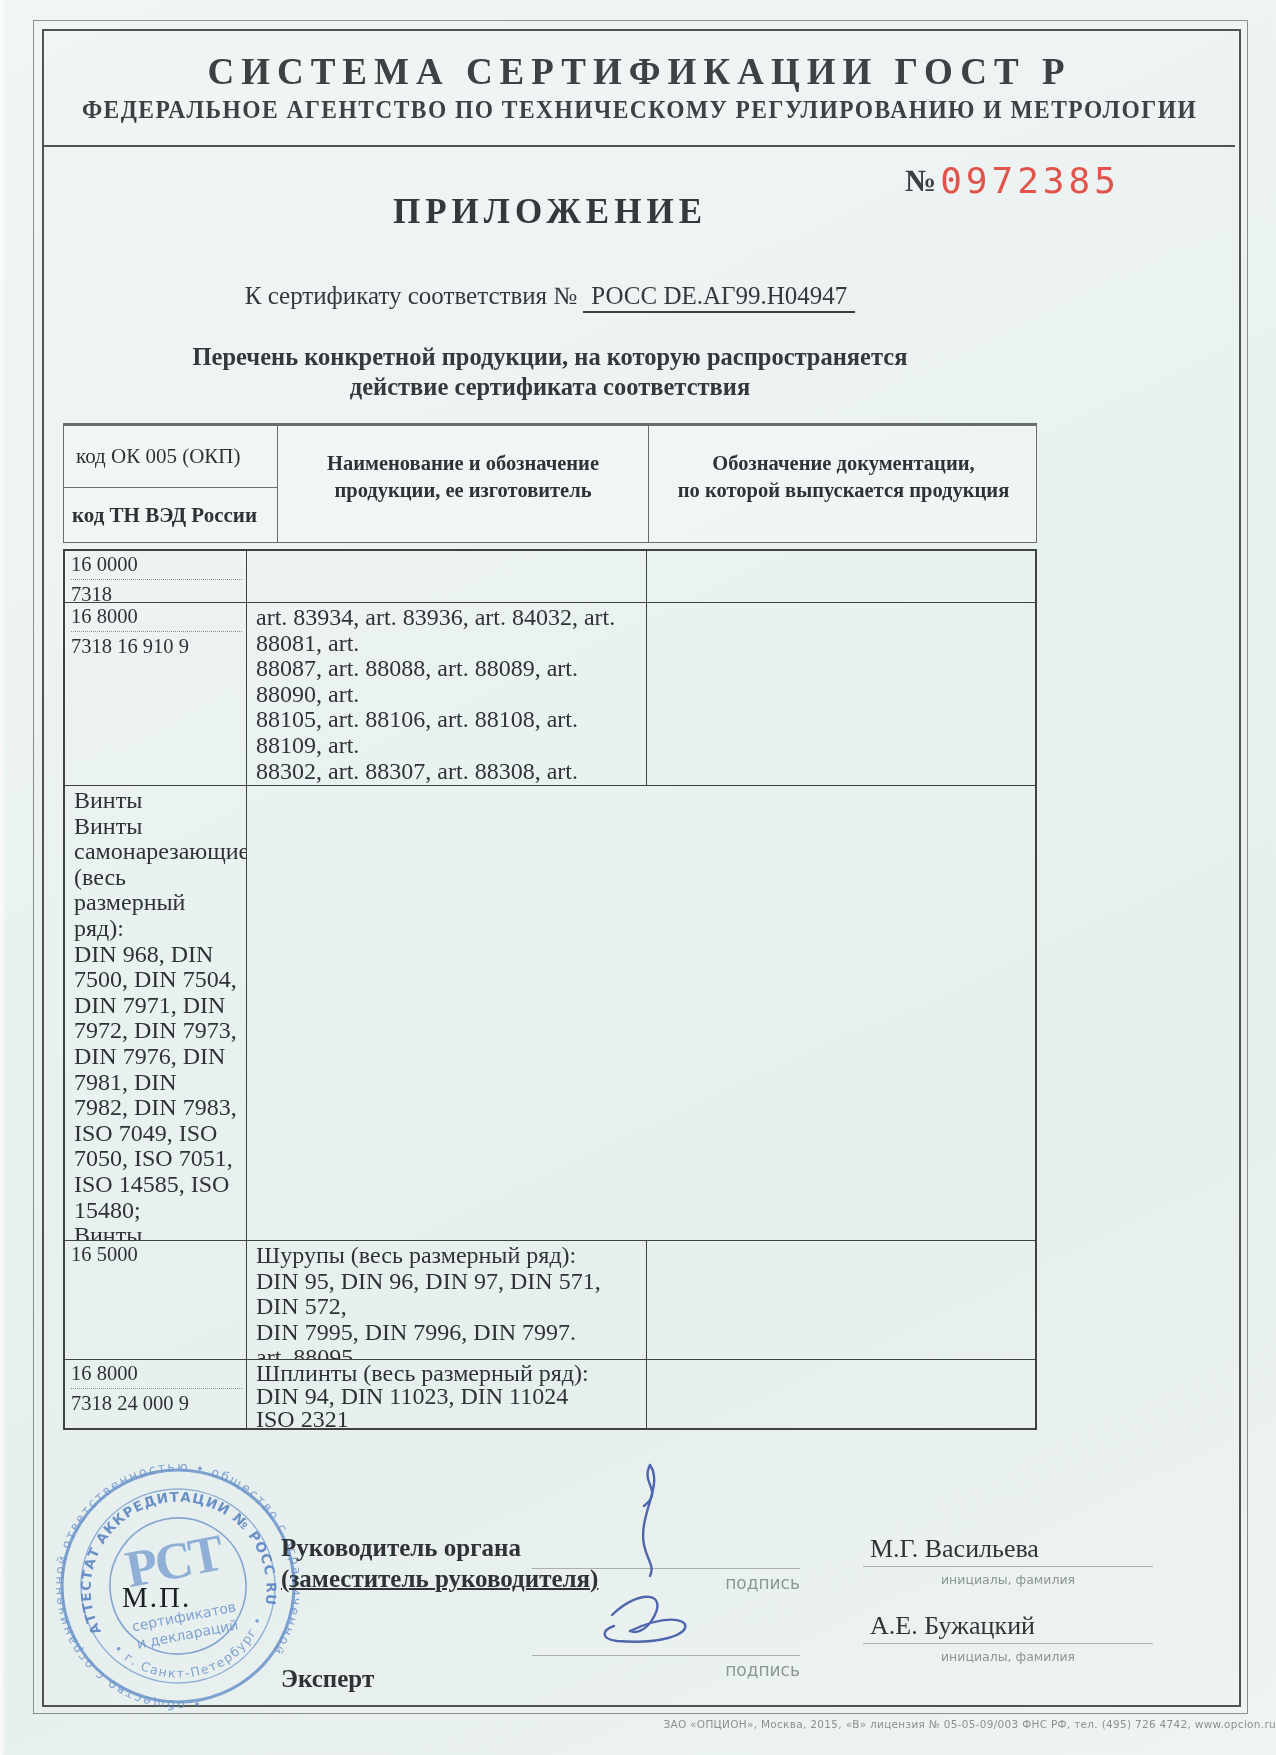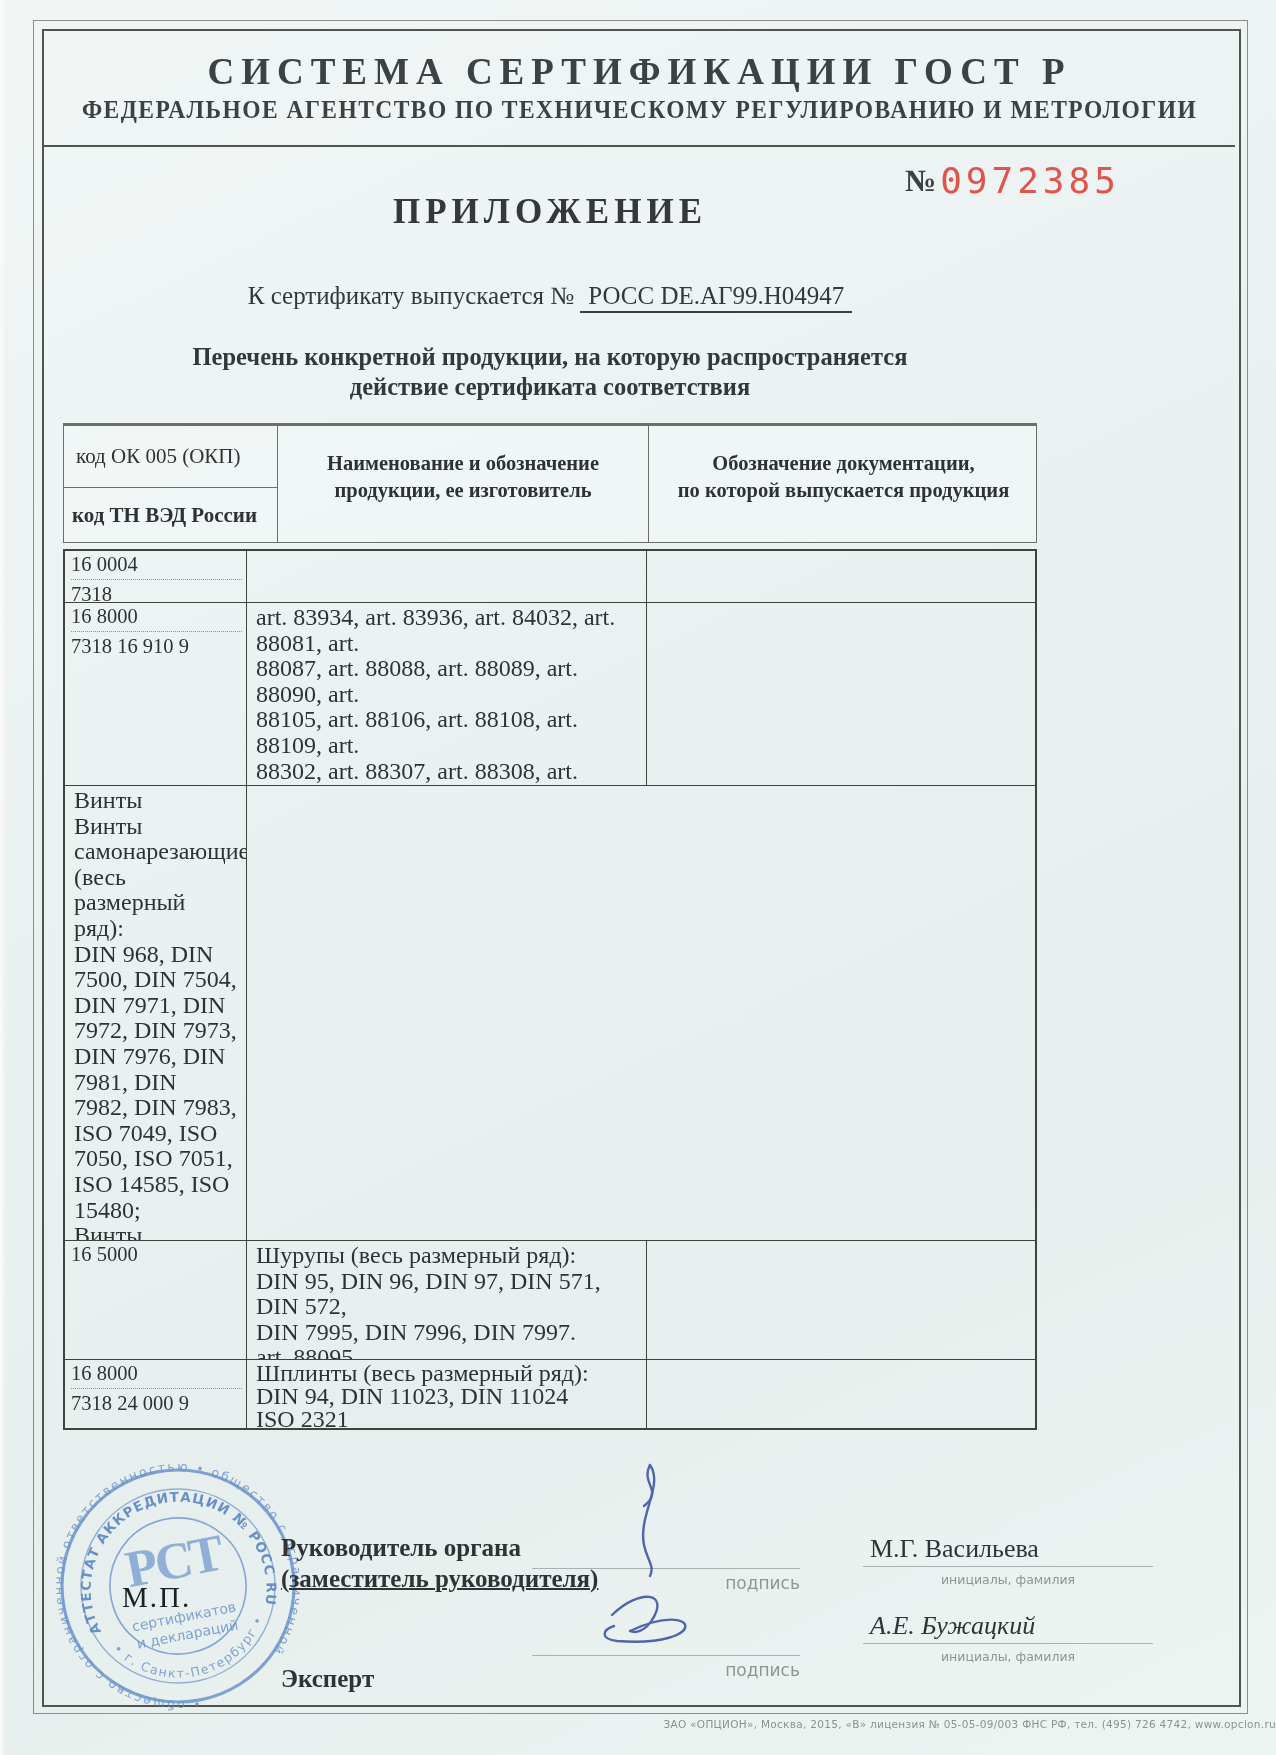--- a/index.html
+++ b/index.html
@@ -72,21 +72,21 @@
   .sl1{left:532px;top:1568px;width:268px;}
   .sl2{left:532px;top:1655px;width:268px;}
   .nl1{left:863px;top:1566px;width:290px;}
   .nl2{left:863px;top:1643px;width:290px;}
   .sig-caption{position:absolute;font-family:"DejaVu Sans",sans-serif;font-size:17px;
     color:#8e9694;text-align:right;width:268px;}
   .sc1{left:532px;top:1573px;}
   .sc2{left:532px;top:1660px;}
   .name{position:absolute;font-size:26px;color:#2f3437;white-space:nowrap;}
   .n1{left:870px;top:1534px;}
-  .n2{left:870px;top:1611px;font-style:italic;}
+  .n2{left:870px;top:1611px;}
   .name-caption{position:absolute;font-family:"DejaVu Sans",sans-serif;font-size:12.5px;
     color:#8e9694;width:290px;text-align:center;}
   .nc1{left:863px;top:1572px;}
   .nc2{left:863px;top:1649px;}
   .ink{position:absolute;left:560px;top:1440px;width:220px;height:230px;z-index:6;}
   
   .imprint{position:absolute;left:0;top:1718px;width:1276px;text-align:right;
     font-family:"DejaVu Sans",sans-serif;font-size:10.5px;color:#8b918f;letter-spacing:.3px;}
 </style>
 </head>
@@ -102,41 +102,41 @@
   <div class="hdr-divider"></div>
 
   <div class="blank-no">
     <span class="nosign">№</span>
     <span class="digits" id="blank-digits" style="color: rgb(224, 84, 76);">0972385</span>
   </div>
 
   <div class="doc-title">ПРИЛОЖЕНИЕ</div>
 
   <div class="cert-line">
-    <span>К сертификату выпускается №</span><span class="certnum">РОСС DE.АГ99.Н04947</span>
+    <span>К сертификату соответствия №</span><span class="certnum">РОСС DE.АГ99.Н04947</span>
   </div>
 
   <div class="subtitle">Перечень конкретной продукции,  на которую распространяется
 действие сертификата соответствия</div>
 
   <div class="tbl-head">
     <div class="hc hc1">
       <div class="hc1-top">код ОК 005 (ОКП)</div>
       <div class="hc1-bot">код ТН ВЭД России</div>
     </div>
     <div class="hc hc2">Наименование и обозначение
 продукции, ее изготовитель</div>
     <div class="hc hc3">Обозначение документации,
 по которой выпускается продукция</div>
   </div>
 
   <div class="tbl-body">
     <div class="trow r1">
       <div class="tc tc-codes">
-        <div>16 0004</div>
+        <div>16 0000</div>
         <div class="code2">7318</div>
       </div>
       <div class="tc tc-body"></div>
       <div class="tc tc-doc"></div>
     </div>
     <div class="trow r2">
       <div class="tc tc-codes">
         <div>16 8000</div>
         <div class="code2">7318 16 910 9</div>
       </div>

